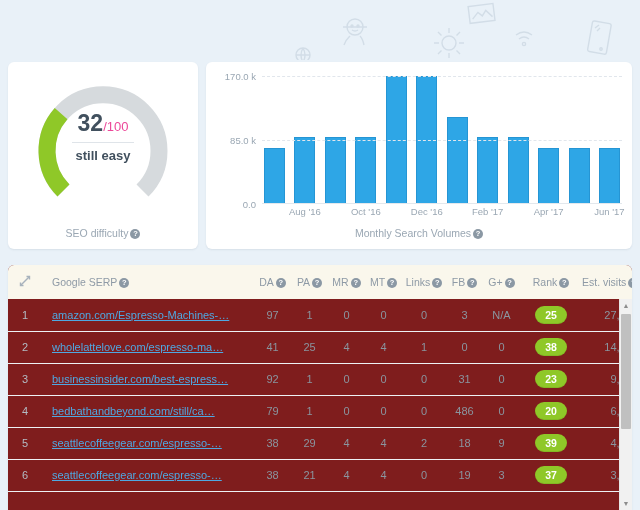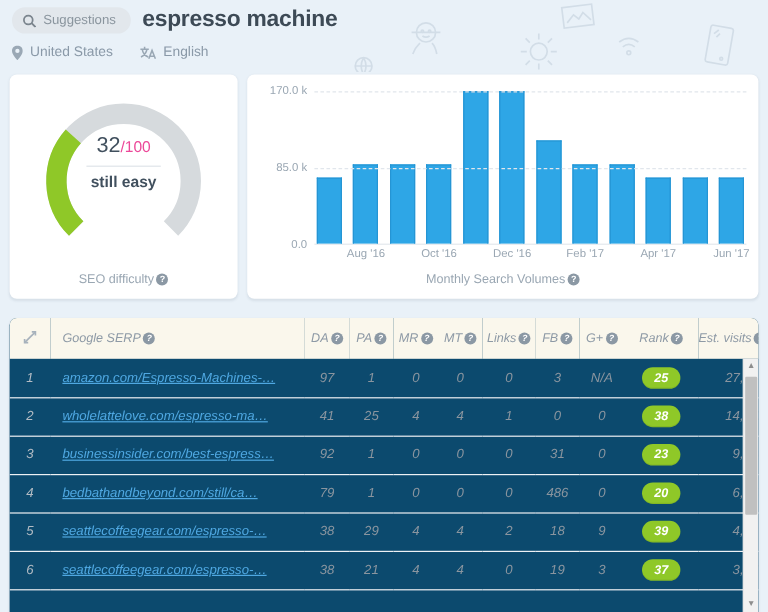--- a/index.html
+++ b/index.html
@@ -59,21 +59,21 @@
     box-shadow: 0 1px 2px rgba(60,80,100,.10);
   }
   .card-gauge { width: 190px; height: 187px; position: relative; }
   .card-chart { flex: 1; height: 187px; position: relative; }
 
   .gauge-wrap { position: absolute; left: 0; right: 0; top: 8px; height: 140px; }
   .gauge-center {
     position: absolute; left: 0; right: 0; top: 50px;
     text-align: center; line-height: 1;
   }
-  .g-score { font-size: 18px; font-weight: normal; color: #41505e; }
+  .g-score { font-size: 23px; font-weight: bold; color: #41505e; }
   .g-max   { font-size: 13px; color: #ec4899; }
   .g-rule  { width: 62px; height: 1px; background: #dfe4e9; margin: 7px auto 6px; }
   .g-label { font-size: 13px; font-weight: bold; color: #41505e; }
   .card-foot {
     position: absolute; left: 0; right: 0; bottom: 10px;
     text-align: center; font-size: 10.5px; color: #9aa7b3;
   }
   .qmark {
     display: inline-block; width: 10px; height: 10px; border-radius: 50%;
     background: #8b98a4; color: #fff; font-size: 7.5px; font-weight: bold;
@@ -112,24 +112,23 @@
   }
   .xlab {
     width: 21px; font-size: 9.5px; color: #9aa7b3;
     text-align: center; white-space: nowrap; position: relative;
   }
   .xlab span { position: absolute; left: 50%; transform: translateX(-50%); }
 
   
   .table-card {
     position: absolute; left: 8px; right: 8px; top: 265px; bottom: 0;
-    background: #0c4a6e; border-radius: 6px 6px 0 0;
+    background: #7f1d1d; border-radius: 6px 6px 0 0;
     box-shadow: 0 1px 2px rgba(60,80,100,.10);
     overflow: hidden;
-    font-style: italic;
   }
   table { width: 100%; border-collapse: collapse; table-layout: fixed; }
   thead th {
     background: #faf7ec; color: #8e9aa6; font-size: 10.5px; font-weight: normal;
     height: 34px; text-align: center; white-space: nowrap;
   }
   thead th.c-idx  { width: 34px; }
   thead th.c-serp { width: 212px; text-align: left; padding-left: 10px; }
   thead th.c-num  { width: 37px; margin-left: 32px; }
   thead th.c-links{ width: 44px; }
@@ -204,45 +203,21 @@
       <rect x="4" y="2" width="19" height="31" rx="2" transform="rotate(10 13 17)"></rect>
         <circle cx="15" cy="29" r="1.2"></circle>
         <path d="M9 8l4-3M11 11l3-3"></path>
     </svg>
     <svg class="d-globe" width="18" height="18" viewBox="0 0 18 18">
       <circle cx="9" cy="9" r="7"></circle>
         <path d="M2 9h14M9 2q4 7 0 14M9 2q-4 7 0 14"></path>
     </svg>
   </div>
 
-  <div class="topline">
-    <div class="sugg-pill">
-      <svg width="11" height="11" viewBox="0 0 12 12">
-        <circle cx="5" cy="5" r="4"></circle>
-          <path d="M8 8l3.5 3.5"></path>
-      </svg>
-      <span>Suggestions</span>
-    </div>
-    <div class="kw-title">espresso machine</div>
-  </div>
-
-  <div class="metaline">
-    <div class="meta-item">
-      <svg width="9" height="12" viewBox="0 0 9 12">
-        <path d="M4.5 0C2 0 0 2 0 4.4 0 7.6 4.5 12 4.5 12S9 7.6 9 4.4C9 2 7 0 4.5 0zm0 6.2a1.8 1.8 0 110-3.6 1.8 1.8 0 010 3.6z"></path>
-      </svg>
-      <span>United States</span>
-    </div>
-    <div class="meta-item">
-      <svg class="strokeic" width="14" height="12" viewBox="0 0 14 12">
-        <path d="M1 3h7M4.5 1v2M2.5 3q.8 5 5 6.5M6.5 3q-.8 4.5-5 6.5M8 11l2.7-7 2.8 7M9.2 8.8h3.4"></path>
-      </svg>
-      <span>English</span>
-    </div>
-  </div>
+
 </div>
 
 <div class="cards">
 
   <div class="card card-gauge">
     <div class="gauge-wrap">
       <svg width="190" height="140" viewBox="0 0 190 140">
         <path id="gauge-track" fill="none" stroke="#d6dadd" stroke-width="17" stroke-linecap="butt" d="M 55.5 120.5 A 56 56 0 1 1 134.5 120.5"></path>
         <path id="gauge-value" fill="none" stroke="#8fc828" stroke-width="17" stroke-linecap="butt" d="M 55.5 120.5 A 56 56 0 1 1 134.5 120.5" stroke-dasharray="264.1773986816406" stroke-dashoffset="179.6406311035156"></path>
       </svg>

